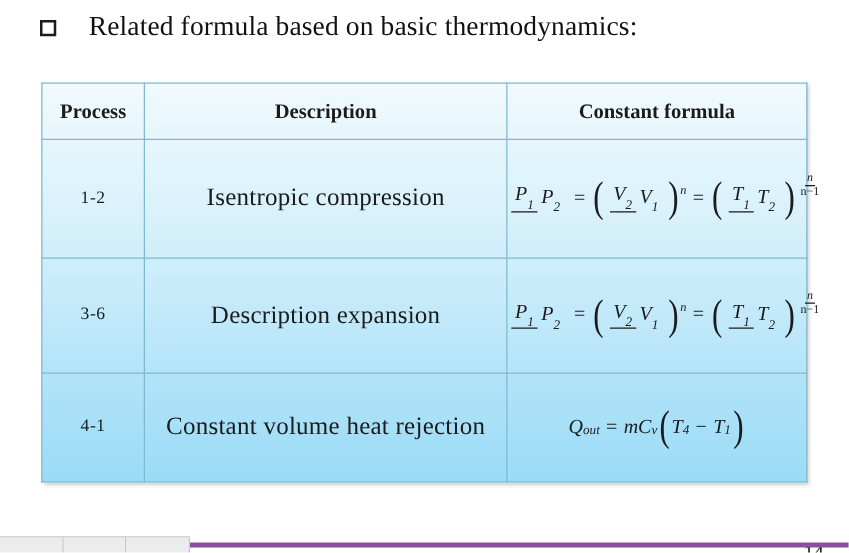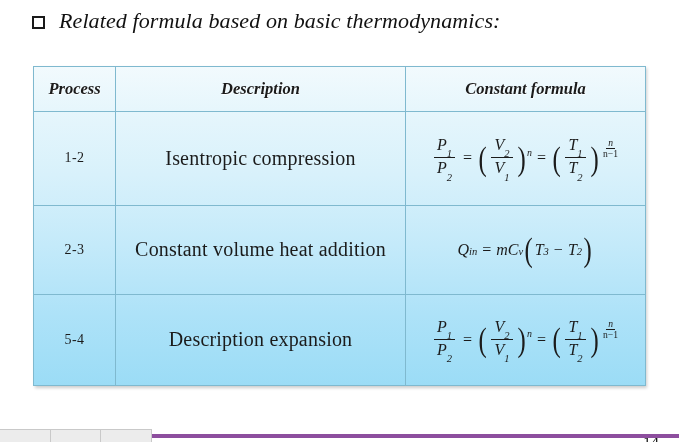--- a/index.html
+++ b/index.html
@@ -24,22 +24,21 @@
     background: #ffffff;
   }
 
   
   .heading {
     position: absolute;
     left: 32px;
     top: 8px;
     display: flex;
     align-items: center;
-    gap: 14px;
-    font-style: italic;
+    gap: 26px;
   }
   .bullet-square {
     width: 13px;
     height: 13px;
     border: 2.5px solid #1a1a1a;
     background: #ffffff;
     box-sizing: border-box;
     flex: 0 0 auto;
     position: relative;
     top: 1px;
@@ -83,21 +82,20 @@
     padding: 0;
     color: #1b1b1b;
     background: transparent;
   }
   col.c-process { width: 82px; }
   col.c-desc    { width: 290px; }
   col.c-form    { width: 240px; }
 
   thead th {
     height: 44px;
-    font-style: italic;
     font-weight: bold;
     font-size: 16.5px;
     font-family: "Liberation Serif", "DejaVu Serif", serif;
     text-shadow: 0.6px 0.6px 0 rgba(255,255,255,0.8);
   }
 
   tbody tr.r1 td { height: 72px; }
   tbody tr.r2 td { height: 68px; }
   tbody tr.r3 td { height: 70px; }
   tbody tr.r4 td { height: 66px; }
@@ -122,21 +120,21 @@
     font-family: "Liberation Serif", "DejaVu Serif", serif;
     font-size: 16px;
     line-height: 1;
     white-space: nowrap;
   }
   .math i, .math .var {
     font-style: italic;
   }
   .frac {
     display: inline-flex;
-    flex-direction: column;
+    flex-direction: row;
     align-items: center;
     vertical-align: middle;
     margin: 2px 3px;
   }
   .frac .num {
     padding: 0 3px 1px 3px;
     border-bottom: 1.2px solid #1b1b1b;
     line-height: 1.05;
   }
   .frac .den {
@@ -275,73 +273,73 @@
               </span>
               <span class="paren">)</span>
                 <span class="supfrac">
                 <span class="num">n</span>
                 <span class="den">n−1</span>
               </span>
             </span>
           </td>
         </tr>
 
-        <tr class="r2">
-          <td class="process-cell">2-3</td>
-          <td class="desc-cell">Constant volume heat addition</td>
+
+        <tr class="r3">
+          <td class="process-cell">3-6</td>
+          <td class="desc-cell">Description expansion</td>
+          <td class="formula-cell">
+            <span class="math">
+              <span class="frac">
+                <span class="num"><i>P</i><span class="sub">1</span></span>
+                <span class="den"><i>P</i><span class="sub">2</span></span>
+              </span>
+              <span class="eq">=</span>
+              <span class="paren">(</span>
+              <span class="frac">
+                <span class="num"><i>V</i><span class="sub">2</span></span>
+                <span class="den"><i>V</i><span class="sub">1</span></span>
+              </span>
+              <span class="paren">)</span>
+                <span class="sup">n</span>
+              <span class="eq">=</span>
+              <span class="paren">(</span>
+              <span class="frac">
+                <span class="num"><i>T</i><span class="sub">1</span></span>
+                <span class="den"><i>T</i><span class="sub">2</span></span>
+              </span>
+              <span class="paren">)</span>
+                <span class="supfrac">
+                <span class="num">n</span>
+                <span class="den">n−1</span>
+              </span>
+            </span>
+          </td>
+        </tr>
+
+        <tr class="r4">
+          <td class="process-cell">4-1</td>
+          <td class="desc-cell">Constant volume heat rejection</td>
           <td class="formula-cell">
             <span class="math">
               <i>Q</i>
-                <span class="sub">in</span>
+                <span class="sub">out</span>
               <span class="eq">=</span>
               <i>mC</i>
                 <span class="sub">v</span>
               <span class="paren">(</span>
               <i>T</i>
-                <span class="sub">3</span>
+                <span class="sub">4</span>
               <span class="eq">−</span>
               <i>T</i>
-                <span class="sub">2</span>
+                <span class="sub">1</span>
               <span class="paren">)</span>
             </span>
           </td>
         </tr>
-
-        <tr class="r3">
-          <td class="process-cell">5-4</td>
-          <td class="desc-cell">Description expansion</td>
-          <td class="formula-cell">
-            <span class="math">
-              <span class="frac">
-                <span class="num"><i>P</i><span class="sub">1</span></span>
-                <span class="den"><i>P</i><span class="sub">2</span></span>
-              </span>
-              <span class="eq">=</span>
-              <span class="paren">(</span>
-              <span class="frac">
-                <span class="num"><i>V</i><span class="sub">2</span></span>
-                <span class="den"><i>V</i><span class="sub">1</span></span>
-              </span>
-              <span class="paren">)</span>
-                <span class="sup">n</span>
-              <span class="eq">=</span>
-              <span class="paren">(</span>
-              <span class="frac">
-                <span class="num"><i>T</i><span class="sub">1</span></span>
-                <span class="den"><i>T</i><span class="sub">2</span></span>
-              </span>
-              <span class="paren">)</span>
-                <span class="supfrac">
-                <span class="num">n</span>
-                <span class="den">n−1</span>
-              </span>
-            </span>
-          </td>
-        </tr>
-
 
       </tbody>
     </table>
   </div>
 
   <div class="page-number">14</div>
 
   <div class="bottom-rule"></div>
 
   <div class="taskbar-stub">

